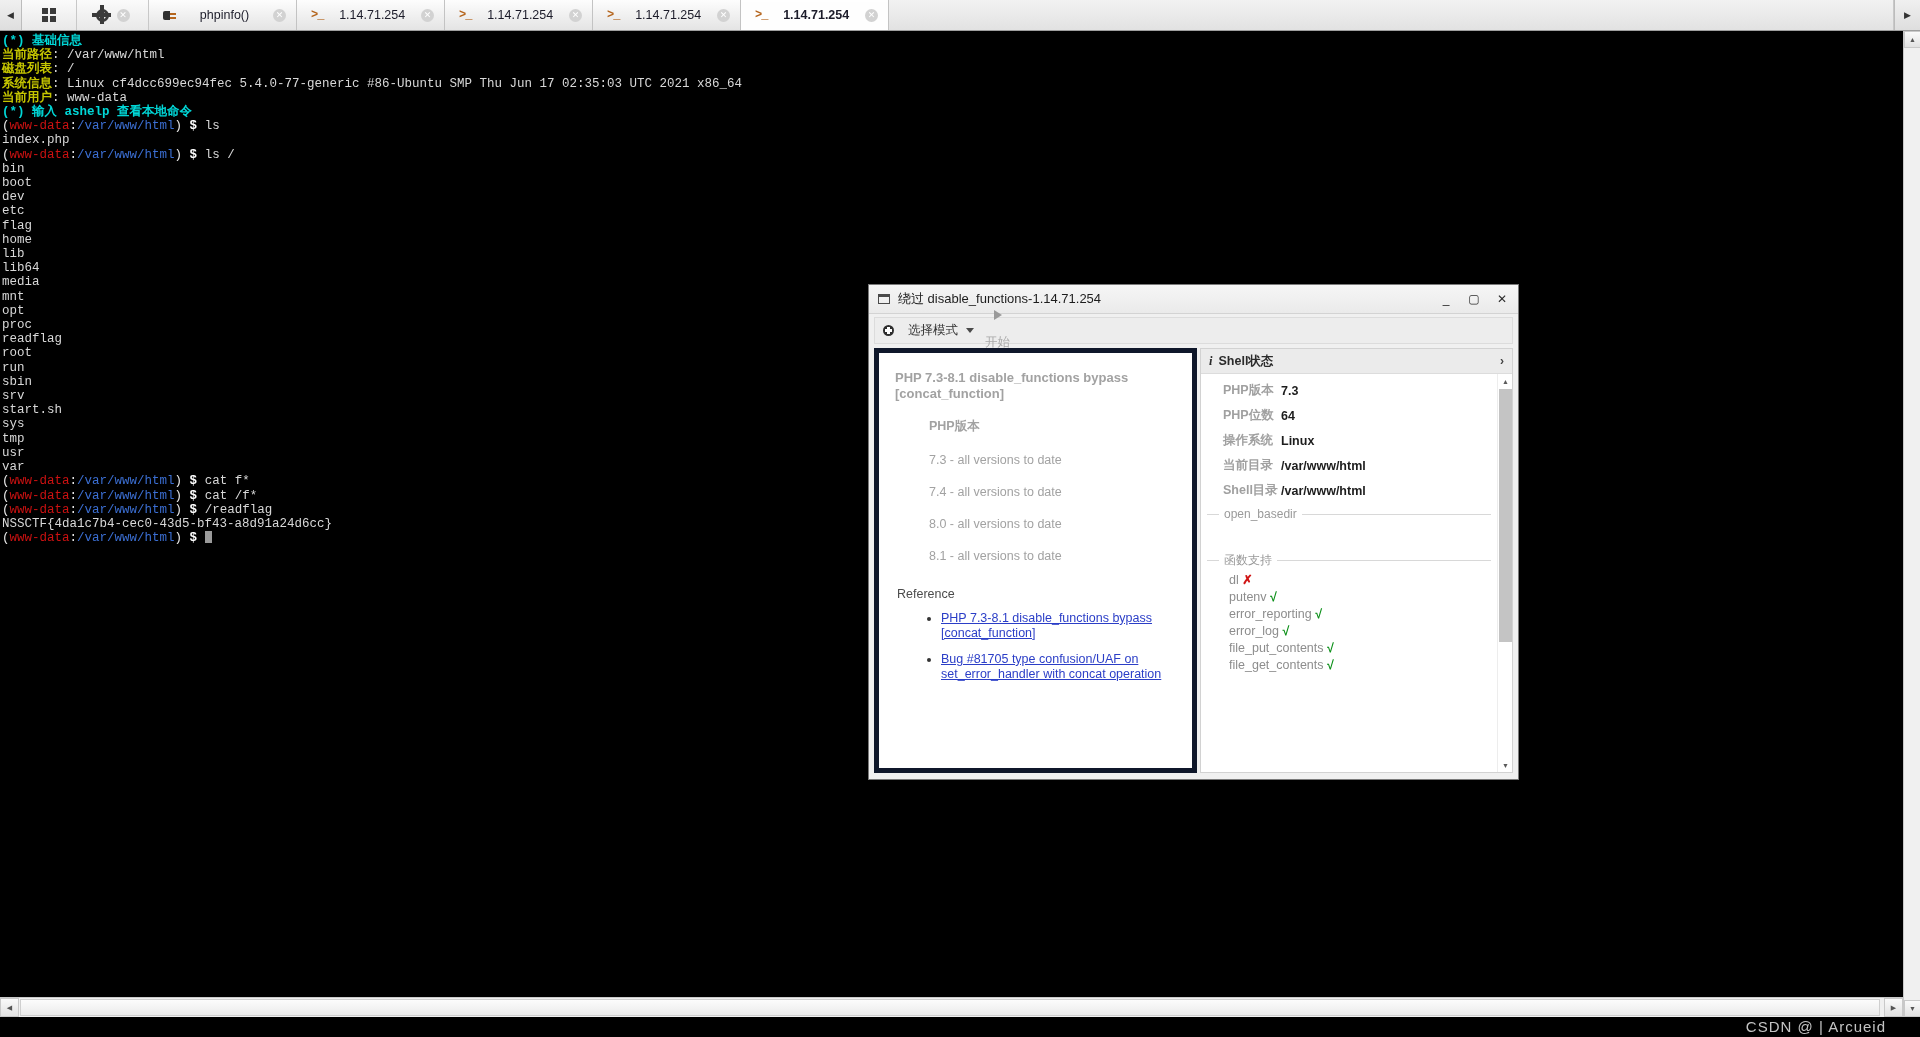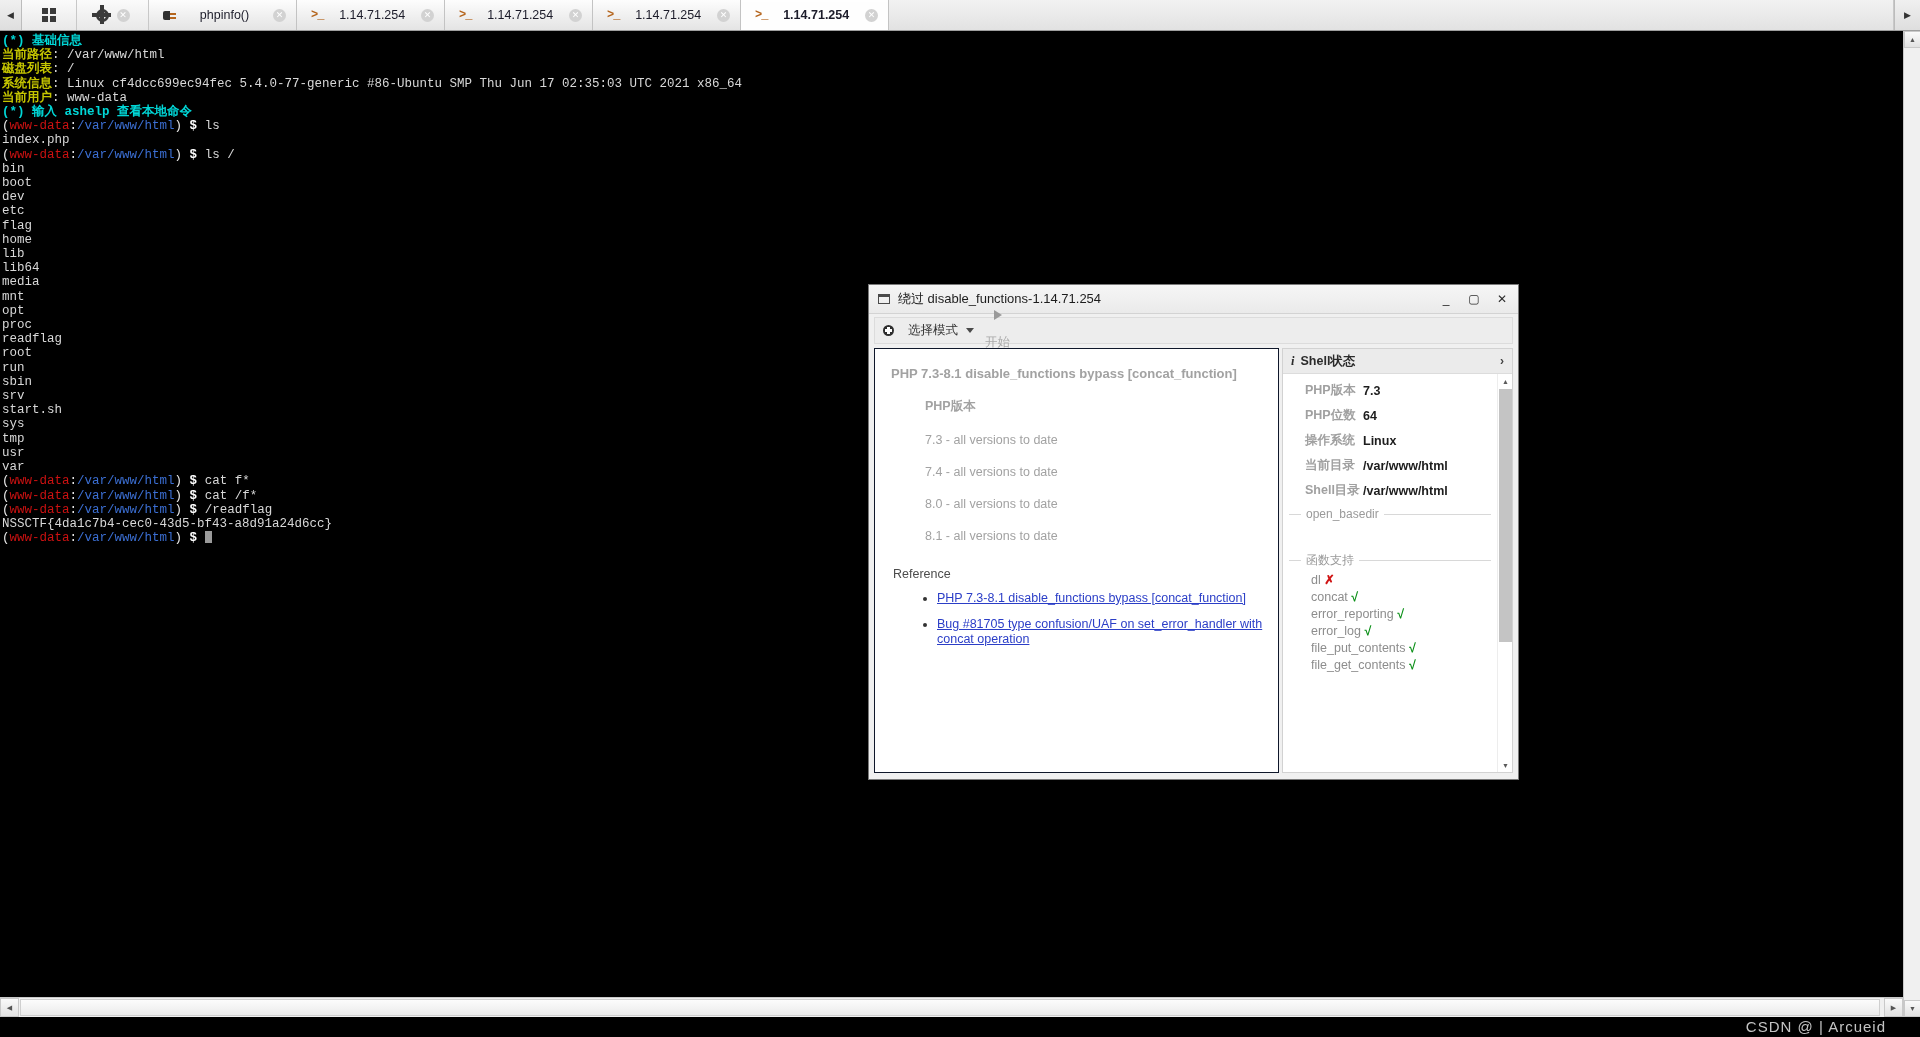--- a/index.html
+++ b/index.html
@@ -153,21 +153,21 @@
   }
   .dot-ic::before{content:"";position:absolute;left:4.2px;top:1.6px;width:2.6px;height:7.8px;background:#fff;}
   .dot-ic::after{content:"";position:absolute;left:1.6px;top:4.2px;width:7.8px;height:2.6px;background:#fff;}
   .caret { width:0;height:0;border-left:4.5px solid transparent;border-right:4.5px solid transparent;border-top:5px solid #4a4a4a; margin:0 7px 0 4px; cursor:pointer;}
   .play-ic { width:0;height:0;border-top:5.5px solid transparent;border-bottom:5.5px solid transparent;border-left:8px solid #9a9a9a; flex:none;}
   .tool-disabled { color:#a9a9a9;flex-direction:column; }
 
   #dlg-body { flex:1; display:flex; margin:4px 5px 6px 5px; gap:3px; min-height:0; }
 
   #doc-pane {
-    width:405px; background:#fff; border:1px solid #0f172a;
+    width:323px; background:#fff; border:5px solid #0f172a;
     padding:17px 14px 10px 16px; overflow:hidden; position:relative;
   }
   .doc-h {
     font-weight:bold; color:#a2a2a2; font-size:13px; line-height:16px; margin-bottom:16px;
   }
   .doc-sub { font-weight:bold; color:#a2a2a2; font-size:12.5px; margin:0 0 18px 34px; }
   .doc-li  { color:#a2a2a2; font-size:12.5px; margin:0 0 18px 34px; }
   .doc-ref { color:#4b4b4b; font-size:12.5px; margin:24px 0 10px 2px; }
   #doc-pane ul { margin-left:46px; }
   #doc-pane li { margin-bottom:11px; line-height:15px; }
@@ -383,21 +383,21 @@
 
           <fieldset class="grp">
             <legend>open_basedir</legend>
             <div id="basedir-box"></div>
           </fieldset>
 
           <fieldset class="grp">
             <legend>函数支持</legend>
             <div id="fn-list">
                 <div class="fn"><span>dl </span><span class="no">✗</span></div>
-                <div class="fn"><span>concat </span><span class="ok">√</span></div>
+                <div class="fn"><span>putenv </span><span class="ok">√</span></div>
                 <div class="fn"><span>error_reporting </span><span class="ok">√</span></div>
                 <div class="fn"><span>error_log </span><span class="ok">√</span></div>
                 <div class="fn"><span>file_put_contents </span><span class="ok">√</span></div>
                 <div class="fn"><span>file_get_contents </span><span class="ok">√</span></div>
               </div>
           </fieldset>
         </div>
 
         <div id="state-vsb">
           <div class="sa">▲</div>

